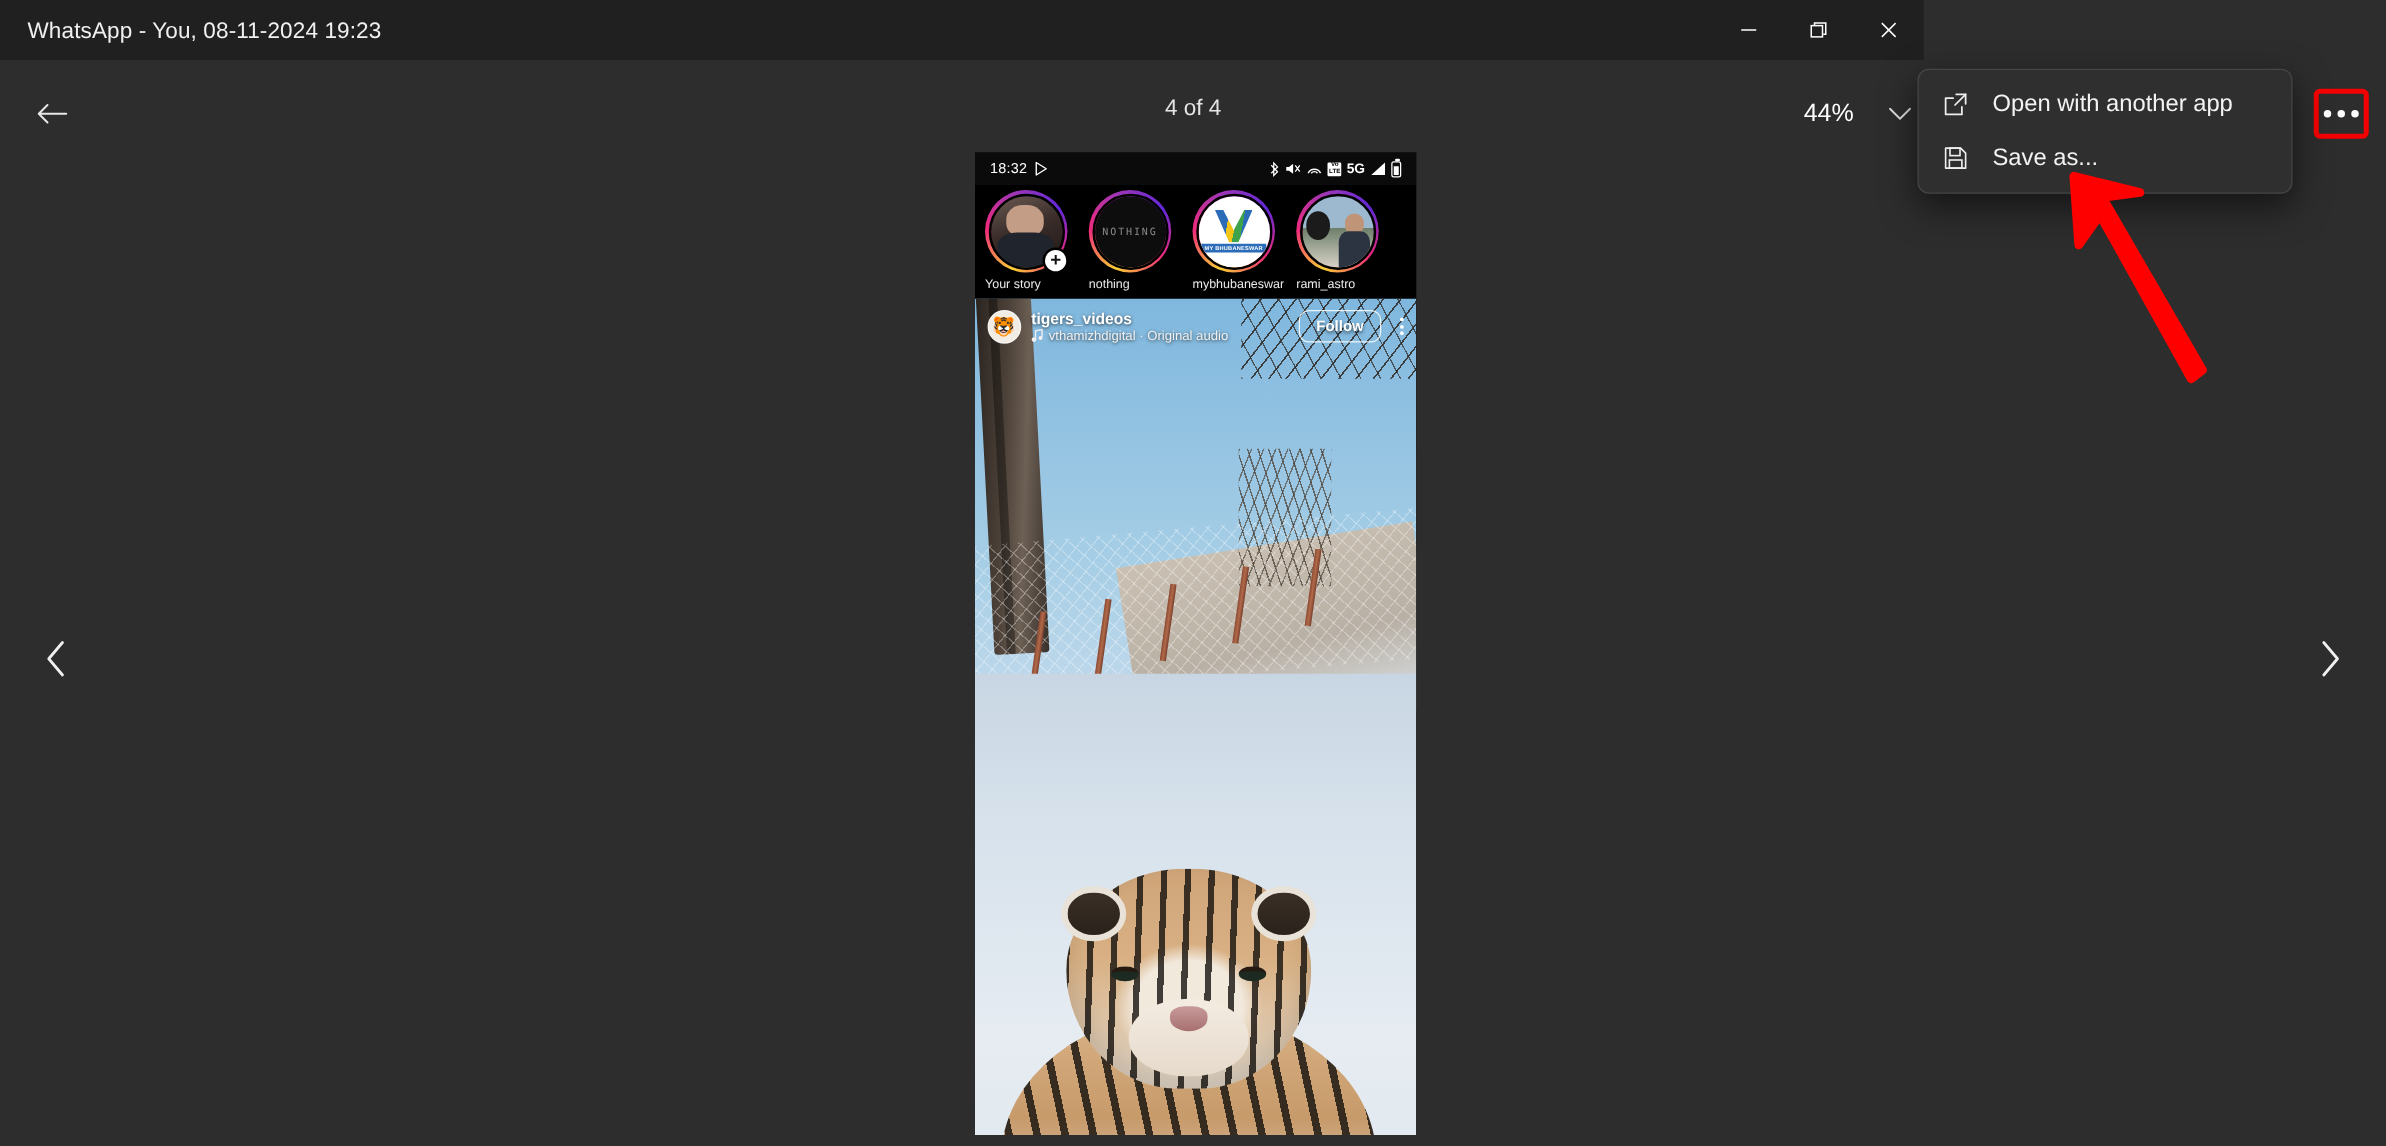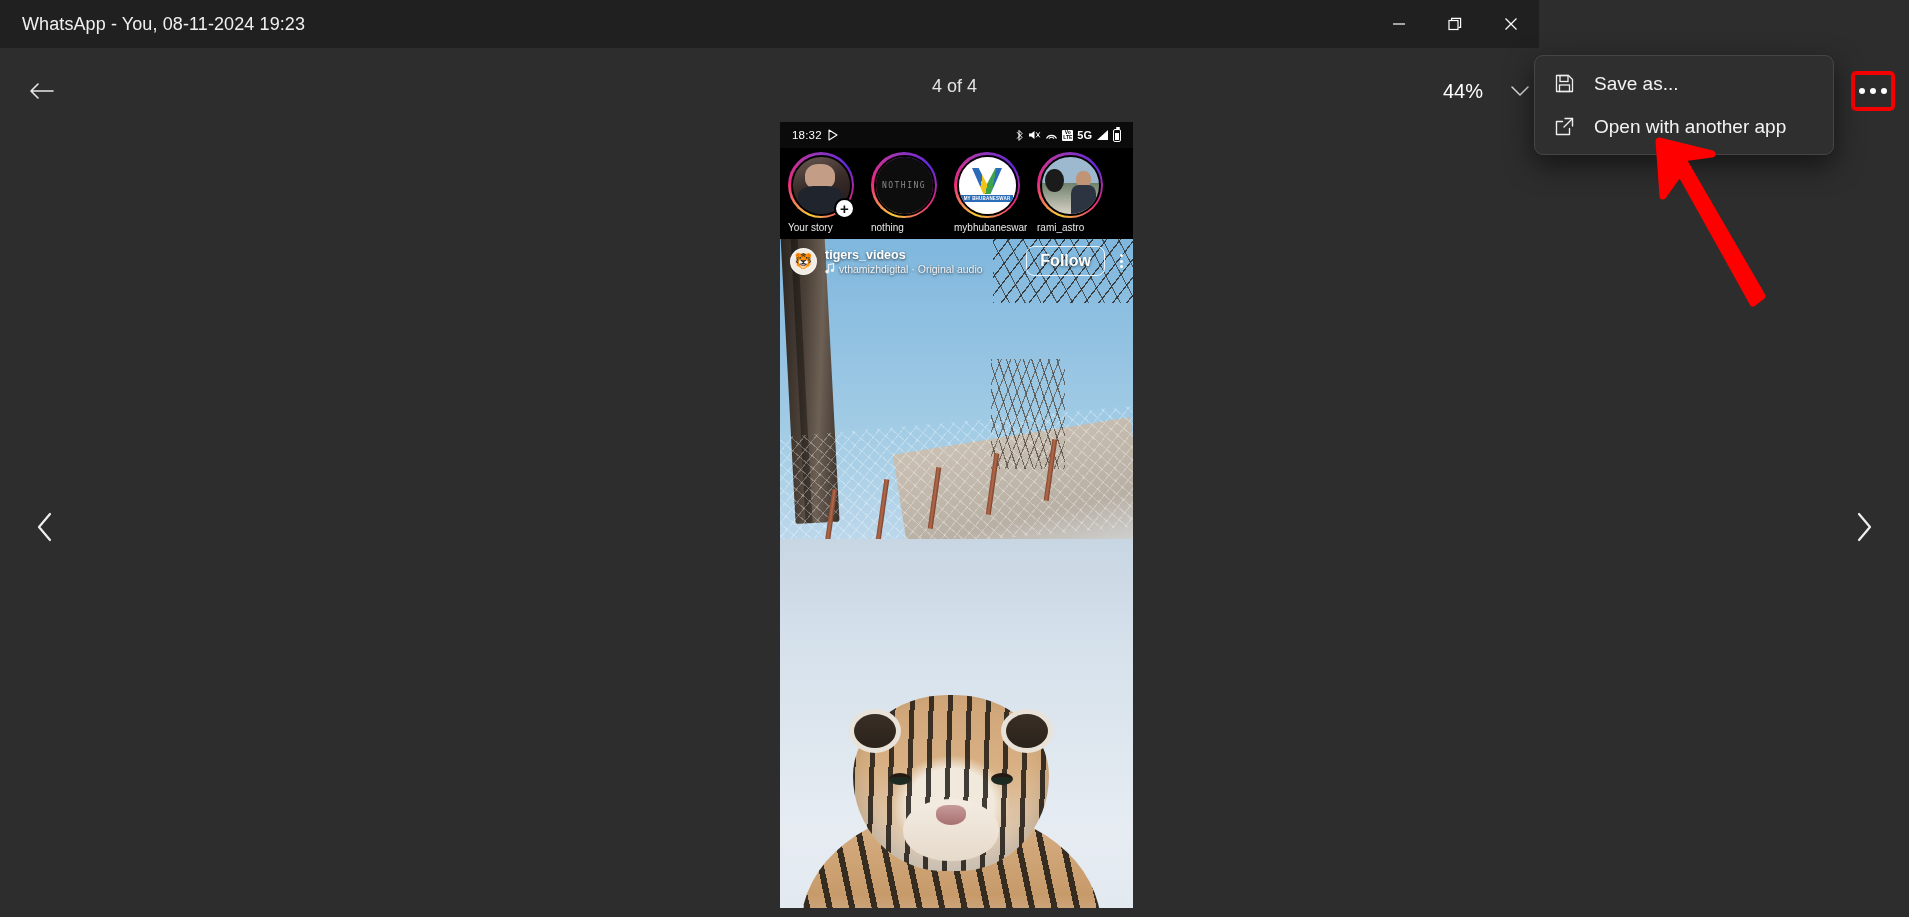--- a/index.html
+++ b/index.html
@@ -255,21 +255,21 @@
     border: 1px solid rgba(255,255,255,.6); flex: 0 0 auto;
   }
   .post-meta { display: flex; flex-direction: column; gap: 1px; min-width: 0; }
   .post-user { color: #fff; font-size: 12.5px; font-weight: bold; text-shadow: 0 1px 3px rgba(0,0,0,.7); }
   .post-audio {
     color: #f0f0f0; font-size: 10.5px; display: flex; align-items: center; gap: 4px;
     text-shadow: 0 1px 3px rgba(0,0,0,.7); white-space: nowrap;
   }
   .follow-btn {
     margin-left: auto; border: 1px solid rgba(255,255,255,.85); border-radius: 8px;
-    color: #fff; font-size: 16px; font-weight: bold; padding: 5px 13px;
+    color: #fff; font-size: 12px; font-weight: bold; padding: 5px 13px;
     text-shadow: 0 1px 3px rgba(0,0,0,.6); flex: 0 0 auto;
   }
   .post-more {
     margin-left: 7px; color: #fff; display: flex; flex-direction: column; gap: 2.5px; flex: 0 0 auto;
   }
   .post-more i { width: 3px; height: 3px; background: #fff; border-radius: 50%; display: block; }
 
   
   .annot { position: absolute; left: 0; top: 0; width: 1909px; height: 917px;
            pointer-events: none; z-index: 60; }
@@ -320,36 +320,36 @@
           <i></i>
           <i></i>
         </div>
     </div>
   </div>
 
   <div class="ctxmenu">
     <div class="ctxitem">
       <span class="ctxicon">
         <svg width="21" height="21" viewBox="0 0 21 21">
+          <path d="M11 2.5h7.5V10" fill="none" stroke="#eee" stroke-width="1.4" stroke-linecap="round" stroke-linejoin="round"></path>
+          <path d="M18.5 2.5L10 11" fill="none" stroke="#eee" stroke-width="1.4" stroke-linecap="round"></path>
+          <path d="M15.5 12.5v6h-13v-13h6" fill="none" stroke="#eee" stroke-width="1.4" stroke-linecap="round" stroke-linejoin="round"></path>
+        </svg>
+      </span>
+      <span>Open with another app</span>
+    </div>
+    <div class="ctxitem">
+      <span class="ctxicon">
+        <svg width="21" height="21" viewBox="0 0 21 21">
           <path d="M2.5 2.5h12l4 4v12h-16z" fill="none" stroke="#eee" stroke-width="1.3" stroke-linejoin="round"></path>
           <rect x="6" y="2.5" width="8" height="6" fill="none" stroke="#eee" stroke-width="1.3"></rect>
           <rect x="5.5" y="12" width="10" height="6.5" fill="none" stroke="#eee" stroke-width="1.3"></rect>
         </svg>
       </span>
       <span>Save as...</span>
-    </div>
-    <div class="ctxitem">
-      <span class="ctxicon">
-        <svg width="21" height="21" viewBox="0 0 21 21">
-          <path d="M11 2.5h7.5V10" fill="none" stroke="#eee" stroke-width="1.4" stroke-linecap="round" stroke-linejoin="round"></path>
-          <path d="M18.5 2.5L10 11" fill="none" stroke="#eee" stroke-width="1.4" stroke-linecap="round"></path>
-          <path d="M15.5 12.5v6h-13v-13h6" fill="none" stroke="#eee" stroke-width="1.4" stroke-linecap="round" stroke-linejoin="round"></path>
-        </svg>
-      </span>
-      <span>Open with another app</span>
     </div>
   </div>
 
   <div class="nav-arrow nav-prev">
     <svg width="20" height="30" viewBox="0 0 20 30">
       <path d="M15 2L4 15l11 13" fill="none" stroke="#f0f0f0" stroke-width="2.2" stroke-linecap="round" stroke-linejoin="round"></path>
     </svg>
   </div>
   <div class="nav-arrow nav-next">
     <svg width="20" height="30" viewBox="0 0 20 30">

